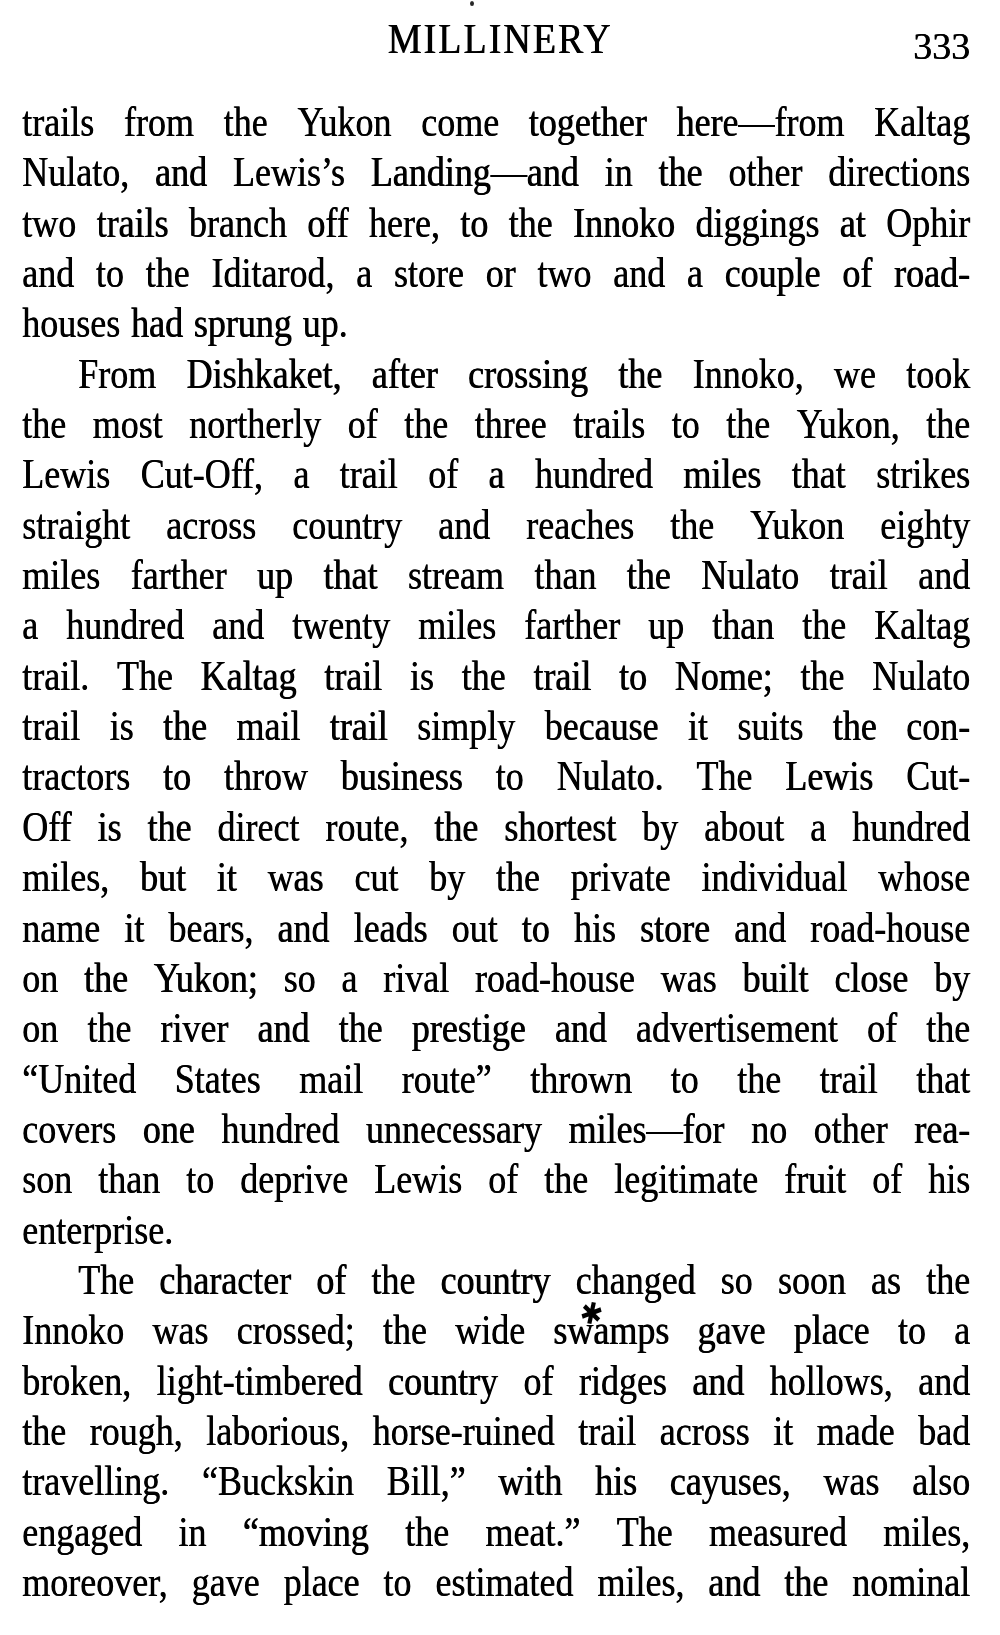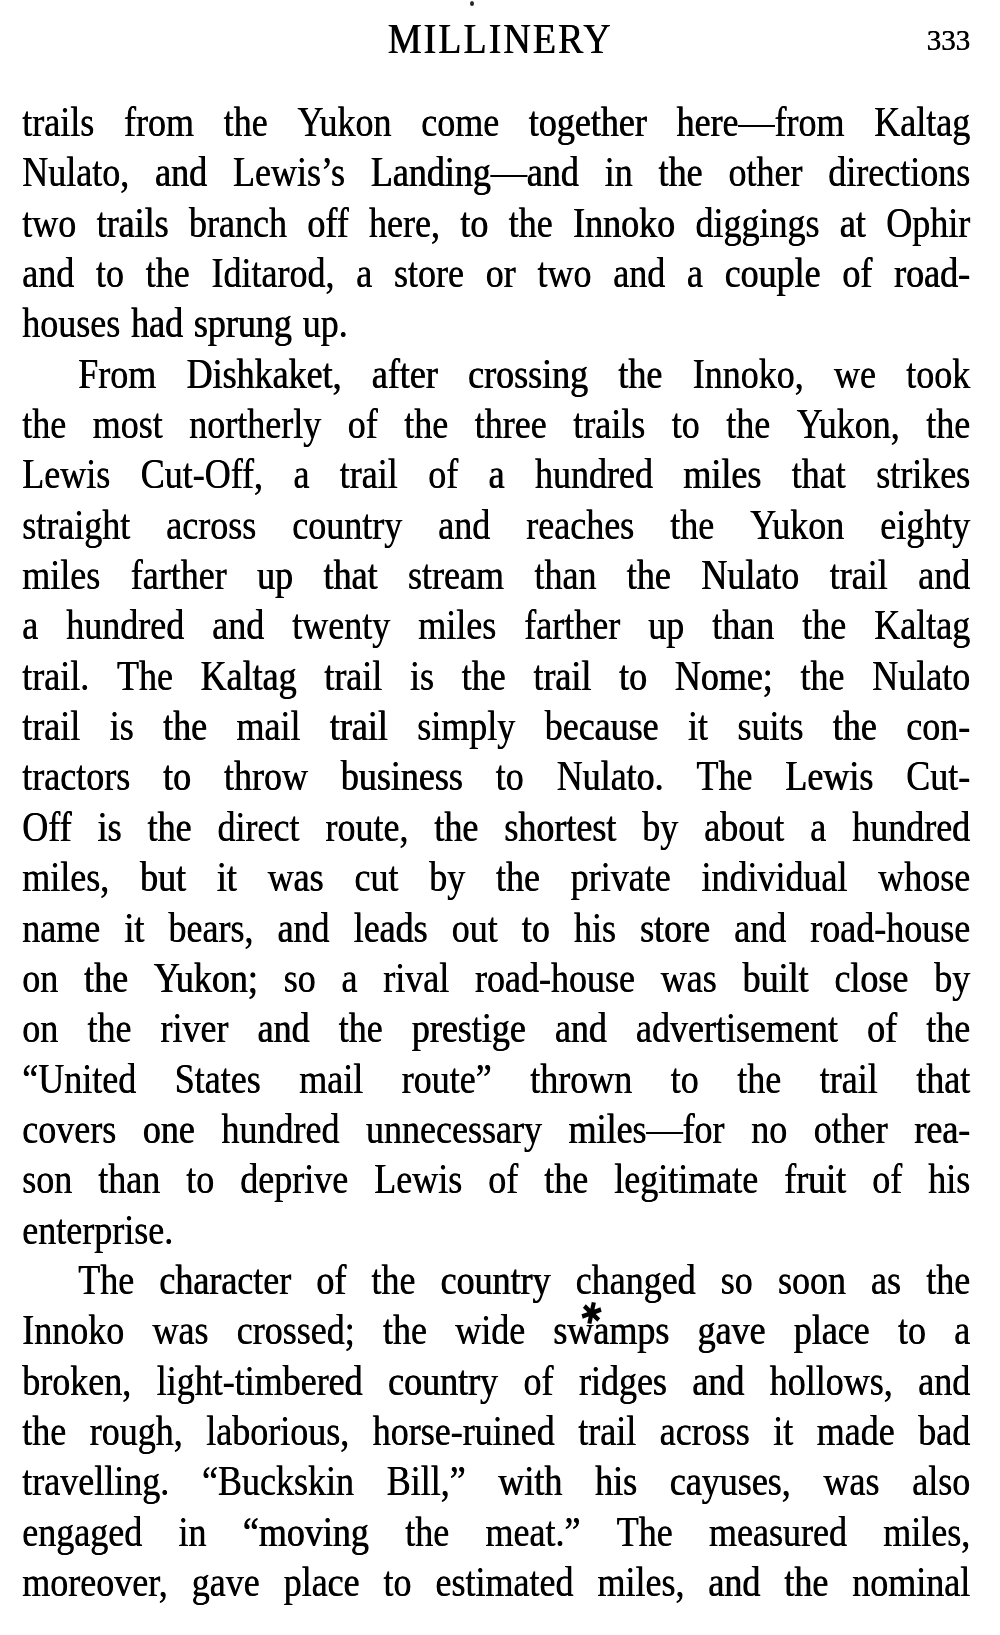--- a/index.html
+++ b/index.html
@@ -25,21 +25,21 @@
     transform-origin: center top;
     font-size: 38px;
     letter-spacing: 2px;
     white-space: nowrap;
     text-shadow: 0.6px 0 0 #000;
   }
   .page-number {
     position: absolute;
     right: 30px;
     top: 24px;
-    font-size: 29px;
+    font-size: 38px;
     text-shadow: 0.6px 0 0 #000;
   }
   .body-text {
     position: absolute;
     left: 22px;
     right: 30px;
     top: 97px;
     text-align: right;
   }
   .line {

